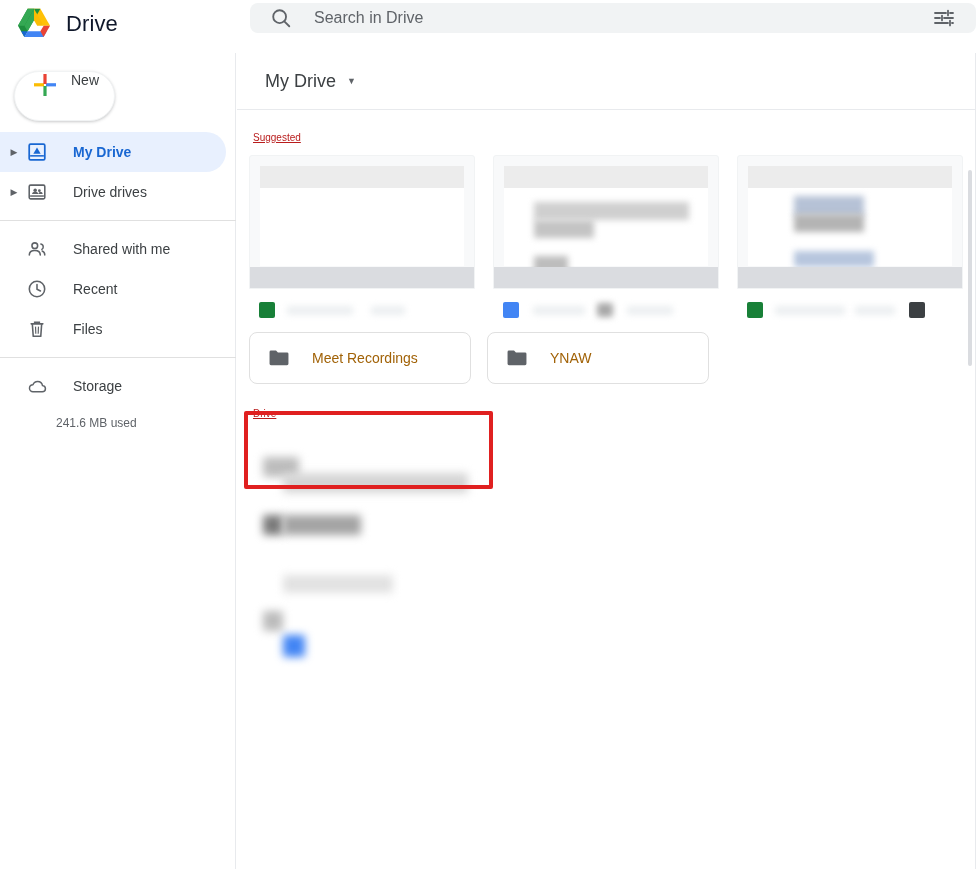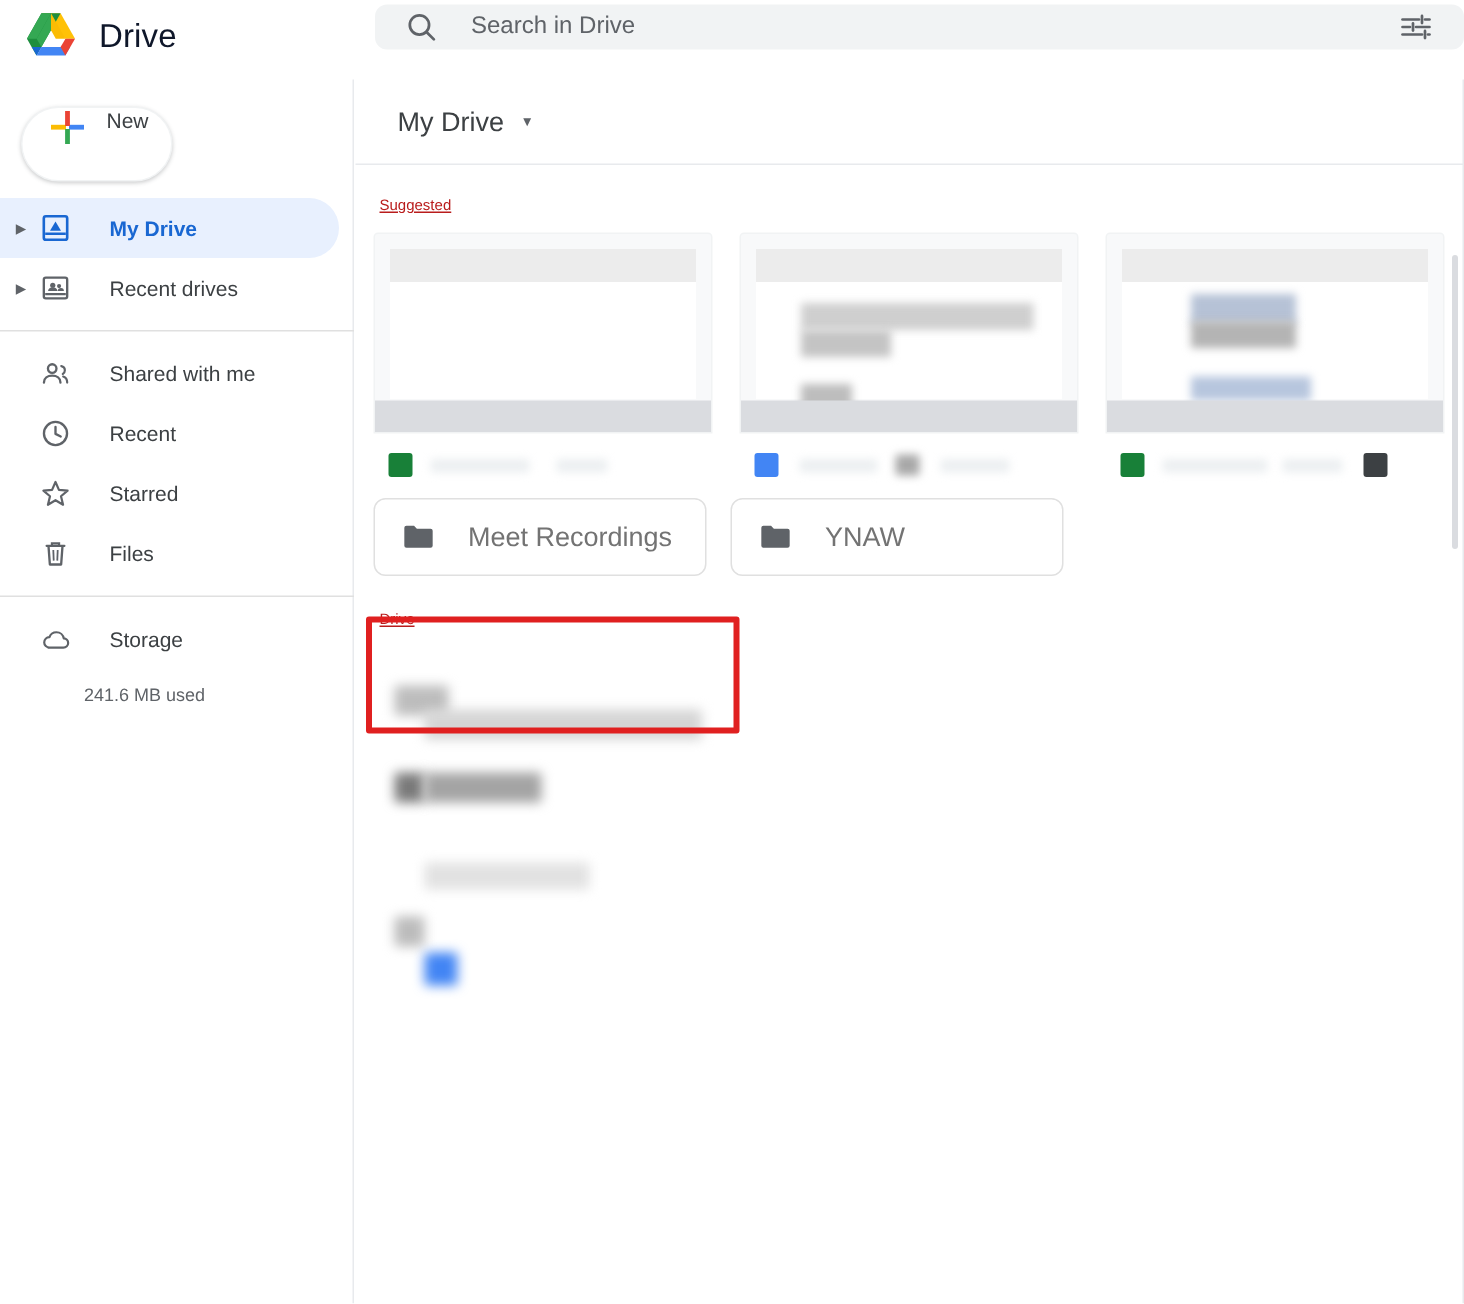--- a/index.html
+++ b/index.html
@@ -80,21 +80,21 @@
   .ftype { width:16px; height:16px; border-radius:2px; margin-left:10px; flex:none; }
   .blurtext { height:9px; border-radius:2px; filter: blur(3px); background:#eceff1; }
 
   
   .folders { display:flex; gap:16px; margin:10px 0 0 12px; }
   .folder {
     width:222px; height:52px; border:1px solid #e0e0e0; border-radius:8px;
     display:flex; align-items:center; background:#fff; cursor:pointer;
   }
   .folder-icon { margin-left:18px; width:22px; height:18px; flex:none; }
-  .folder-name { font-size:18px; color:#737373; margin-left:22px; }
+  .folder-name { font-size:14px; color:#a16207; margin-left:22px; }
 
   .hl-box { position:absolute; border:4px solid #e02020; border-radius:2px; pointer-events:none; }
 
   
   .files-area { position:relative; margin-left:12px; margin-top:10px; height:230px; }
   .fblur { position:absolute; border-radius:2px; filter: blur(4px); }
 
   
   .gutter { position:absolute; right:0; top:53px; width:1px; height:816px; background:#e8eaed; }
   .scroll-thumb { position:absolute; right:4px; top:170px; width:4px; height:196px;
@@ -175,21 +175,21 @@
         <span class="nicon">
           <svg width="22" height="22" viewBox="0 0 24 24">
             <rect x="3.5" y="4.5" width="17" height="15" rx="1.5" fill="none" stroke="#5f6368" stroke-width="1.7"></rect>
             <line x1="4.5" y1="16.4" x2="19.5" y2="16.4" stroke="#5f6368" stroke-width="1.6"></line>
             <circle cx="10" cy="10" r="1.9" fill="#5f6368"></circle>
             <circle cx="14.6" cy="10.6" r="1.5" fill="#5f6368"></circle>
             <path d="M6.6 14.2c0-1.9 1.6-2.8 3.4-2.8s3.4.9 3.4 2.8z" fill="#5f6368"></path>
             <path d="M13.6 14.2c0-1.5 1-2.2 2.4-2.2s2.1.7 2.1 2.2z" fill="#5f6368"></path>
           </svg>
         </span>
-        <span class="nlabel">Recent drives</span>
+        <span class="nlabel">Drive drives</span>
       </div>
 
       <div class="nav-sep"></div>
 
       <div class="nav-item">
         <span class="caret"></span>
         <span class="nicon">
           <svg width="22" height="22" viewBox="0 0 24 24">
             <circle cx="9.6" cy="8.4" r="3.1" fill="none" stroke="#5f6368" stroke-width="1.7"></circle>
             <path d="M3.6 18.6c0-3.2 2.7-5 6-5s6 1.8 6 5" fill="none" stroke="#5f6368" stroke-width="1.7" stroke-linecap="round"></path>
@@ -204,29 +204,20 @@
         <span class="caret"></span>
         <span class="nicon">
           <svg width="22" height="22" viewBox="0 0 24 24">
             <circle cx="12" cy="12" r="8.4" fill="none" stroke="#5f6368" stroke-width="1.7"></circle>
             <polyline points="12,7.2 12,12.3 15.8,14.2" fill="none" stroke="#5f6368" stroke-width="1.7" stroke-linecap="round" stroke-linejoin="round"></polyline>
           </svg>
         </span>
         <span class="nlabel">Recent</span>
       </div>
 
-      <div class="nav-item">
-        <span class="caret"></span>
-        <span class="nicon">
-          <svg width="22" height="22" viewBox="0 0 24 24">
-            <polygon points="12,3.6 14.5,9.4 20.8,9.9 16,14 17.5,20.2 12,16.9 6.5,20.2 8,14 3.2,9.9 9.5,9.4" fill="none" stroke="#5f6368" stroke-width="1.6" stroke-linejoin="round"></polygon>
-          </svg>
-        </span>
-        <span class="nlabel">Starred</span>
-      </div>
 
       <div class="nav-item">
         <span class="caret"></span>
         <span class="nicon">
           <svg width="22" height="22" viewBox="0 0 24 24">
             <path d="M5.6 6.4h12.8" stroke="#5f6368" stroke-width="1.7" stroke-linecap="round"></path>
             <path d="M9.4 6.4V4.6h5.2v1.8" fill="none" stroke="#5f6368" stroke-width="1.6"></path>
             <path d="M6.9 6.4 L7.9 20 h8.2 l1-13.6" fill="none" stroke="#5f6368" stroke-width="1.7" stroke-linejoin="round"></path>
             <line x1="10.4" y1="9.4" x2="10.7" y2="17.2" stroke="#5f6368" stroke-width="1.3"></line>
             <line x1="13.6" y1="9.4" x2="13.3" y2="17.2" stroke="#5f6368" stroke-width="1.3"></line>

